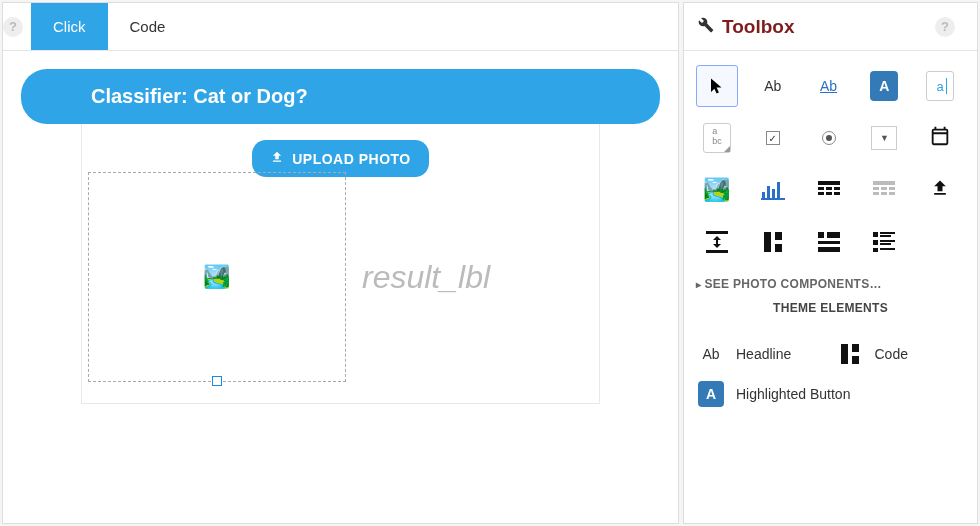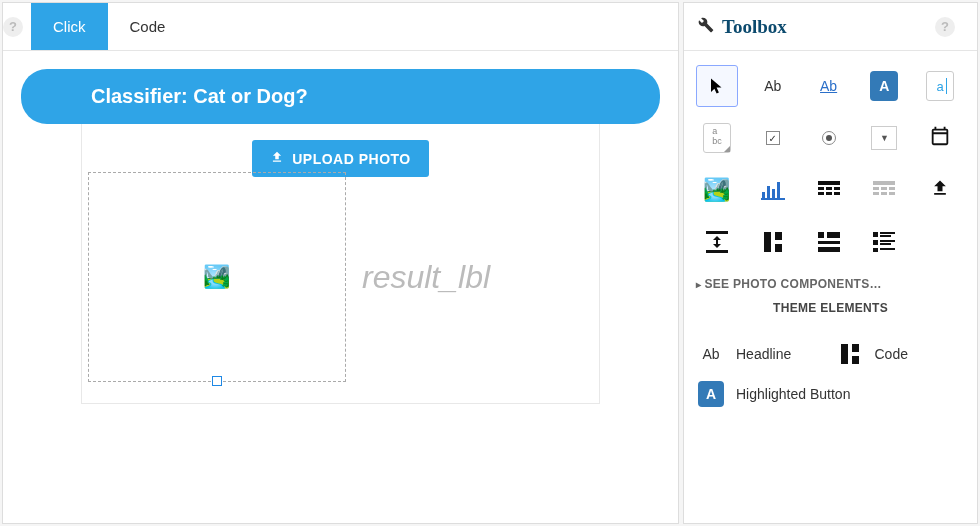--- a/index.html
+++ b/index.html
@@ -11,31 +11,31 @@
 .header-bar { display: flex; align-items: center; border-bottom: 1px solid #e5e5e5; height: 48px; }
 .form-title { font-size: 20px; font-weight: 600; padding: 0 18px; flex: 1; color: #333; }
 .help-icon { width: 20px; height: 20px; border-radius: 50%; background: #eee; color: #bbb; display: flex; align-items: center; justify-content: center; font-size: 13px; font-weight: bold; margin-right: 8px; }
 .tab { padding: 0 22px; height: 100%; display: flex; align-items: center; font-size: 15px; color: #333; cursor: pointer; }
 .tab.active { background: #2fa4e7; color: #fff; }
 
 .canvas-area { flex: 1; padding: 18px; overflow: auto; }
 .form-header { background: #2fa4e7; color: #fff; padding: 16px 20px; font-size: 20px; font-weight: 600; text-align: left; padding-left: 70px; border-radius: 26px; }
 .form-body { background: #fff; border: 1px solid #e8e8e8; border-top: none; padding: 12px; margin: 0 60px 0 60px; min-height: 280px; text-align: center; position: relative; }
 
-.upload-btn { display: inline-flex; align-items: center; gap: 8px; background: #2fa4e7; color: #fff; border: none; padding: 10px 18px; font-size: 14px; font-weight: 600; letter-spacing: 0.5px; border-radius: 3px; cursor: pointer; margin-top: 4px; }
+.upload-btn { display: inline-flex; align-items: center; gap: 8px; background: #2fa4e7; color: #fff; border: none; padding: 10px 18px; font-size: 14px; font-weight: 600; letter-spacing: 0.5px; border-radius: 14px; cursor: pointer; margin-top: 4px; }
 .upload-icon { font-size: 14px; }
 
 .img-placeholder { position: absolute; left: 6px; top: 48px; width: 258px; height: 210px; border: 1px dashed #aaa; display: flex; align-items: center; justify-content: center; }
 .img-placeholder-handle { position: absolute; left: 50%; bottom: -5px; transform: translateX(-50%); width: 10px; height: 10px; background: #fff; border: 1px solid #1e88e5; }
 
 .result-label { position: absolute; left: 280px; top: 135px; font-size: 32px; font-style: italic; color: #bbb; }
 
 
 .toolbox-header { display: flex; align-items: center; border-bottom: 1px solid #e5e5e5; height: 48px; padding: 0 14px; }
-.toolbox-title { font-size: 19px; font-weight: 600; color: #0c4a6e; flex: 1; display: flex; align-items: center; gap: 8px; font-family: Liberation Serif, serif; }
+.toolbox-title { font-size: 19px; font-weight: 600; color: #7f1d1d; flex: 1; display: flex; align-items: center; gap: 8px; }
 .wrench { font-size: 16px; }
 
 .toolbox-body { padding: 14px 12px; flex: 1; overflow: auto; }
 .tool-grid { display: grid; grid-template-columns: repeat(5, 1fr); gap: 10px 10px; }
 .tool { width: 42px; height: 42px; display: flex; align-items: center; justify-content: center; border: 1px solid transparent; border-radius: 3px; cursor: pointer; font-size: 14px; color: #333; }
 .tool.selected { border-color: #8aa8ff; background: #f5f8ff; }
 .tool.blue-btn { background: #337ab7; color: #fff; border-radius: 4px; width: 30px; height: 30px; font-weight: 600; margin: 6px; }
 .tool.link { color: #2a6fc9; text-decoration: underline; }
 .tool.input-box { border: 1px solid #ccc; width: 30px; height: 30px; margin: 6px; font-size: 13px; position: relative; }
 .tool.input-box::after { content: ""; position: absolute; right: 6px; top: 6px; bottom: 6px; width: 1px; background: #2fa4e7; }

